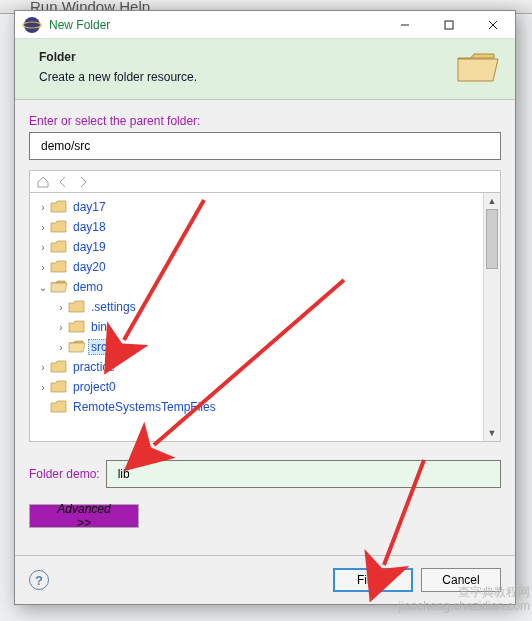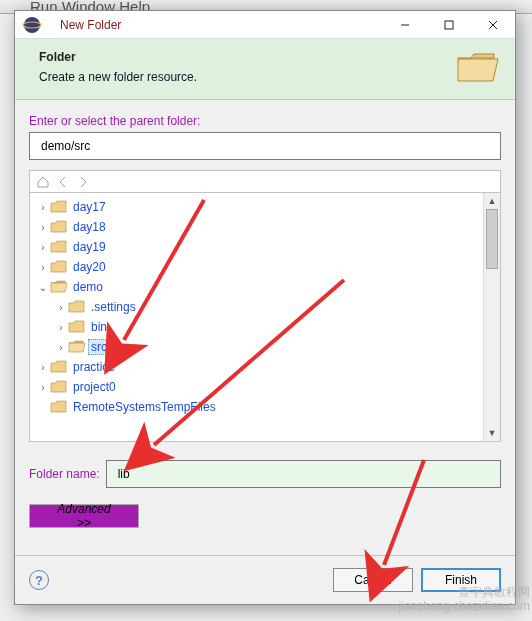--- a/index.html
+++ b/index.html
@@ -1,21 +1,21 @@
 <!DOCTYPE html>
 <html><head>
 <meta charset="utf-8">
 <style>
   * { box-sizing: border-box; font-family: "Segoe UI", Tahoma, sans-serif; font-size: 12px; }
   body { margin: 0; background: #eceef0; width: 532px; height: 621px; overflow: hidden; position: relative; }
   .background-clutter { position: absolute; top: 0; left: 0; right: 0; height: 14px; background: linear-gradient(#efefef, #e1e1e1); border-bottom: 1px solid #aaa; color: #555; font-size: 15px; padding-left: 30px; line-height: 13px; }
   .dialog { position: absolute; left: 14px; top: 10px; width: 502px; height: 595px; background: #f0f0f0; border: 1px solid #888; box-shadow: 4px 4px 18px rgba(0,0,0,0.35); display: flex; flex-direction: column; }
   .titlebar { height: 28px; background: #fff; display: flex; align-items: center; border-bottom: 1px solid #ddd; }
   .titlebar .eclipse-icon { width: 22px; height: 22px; margin: 0 6px; display: inline-block; }
-  .titlebar .title-text { flex: 1; color: #7f1d1d; margin-left: 11px; }
+  .titlebar .title-text { flex: 1; color: #15803d; }
   .tb-buttons { display: flex; height: 100%; }
   .tb-btn { width: 44px; display: flex; align-items: center; justify-content: center; color: #222; }
   .header-band { background: #dff0df; padding: 10px 14px 14px 24px; display: flex; align-items: center; border-bottom: 1px solid #c3c3c3; }
   .header-band .hb-text { flex: 1; }
   .header-band .hb-title { font-weight: bold; color: #222; margin-bottom: 6px; }
   .header-band .hb-desc { color: #0f172a; }
   .folder-big-icon { width: 46px; height: 36px; }
   .content { padding: 14px; flex: 1; display: flex; flex-direction: column; }
   .label { color: #a21caf; margin-bottom: 4px; }
   input.text { width: 100%; height: 28px; border: 1px solid #7a7a7a; padding: 2px 11px; background: #fff; outline: none; }
@@ -218,32 +218,32 @@
           </div>
         </div>
       <div class="tree-scroll">
         <div class="arrbtn up">▲</div>
         <div class="thumb"></div>
         <div class="arrbtn down">▼</div>
       </div>
     </div>
 
     <div class="folder-name-row">
-      <span class="label" style="margin:0">Folder name:</span>
+      <span class="label" style="margin:0">Folder demo:</span>
       <input class="text" type="text" value="lib" style="">
     </div>
 
     <div class="adv-btn">Advanced &gt;&gt;</div>
   </div>
 
   <div class="footer">
     <div class="help-icon">?</div>
     <div class="spacer"></div>
+    <div class="btn primary">Finish</div>
     <div class="btn">Cancel</div>
-    <div class="btn primary">Finish</div>
   </div>
 </div>
 
 <svg class="arrows">
   <defs>
     <marker id="ah" markerWidth="12" markerHeight="12" refX="2" refY="6" orient="auto">
       <path d="M0,0 L12,6 L0,12 L3,6 z" fill="#e63030"></path>
     </marker>
   </defs>
   <line x1="190" y1="190" x2="110" y2="330" stroke="#e63030" stroke-width="4" marker-end="url(#ah)"></line>

